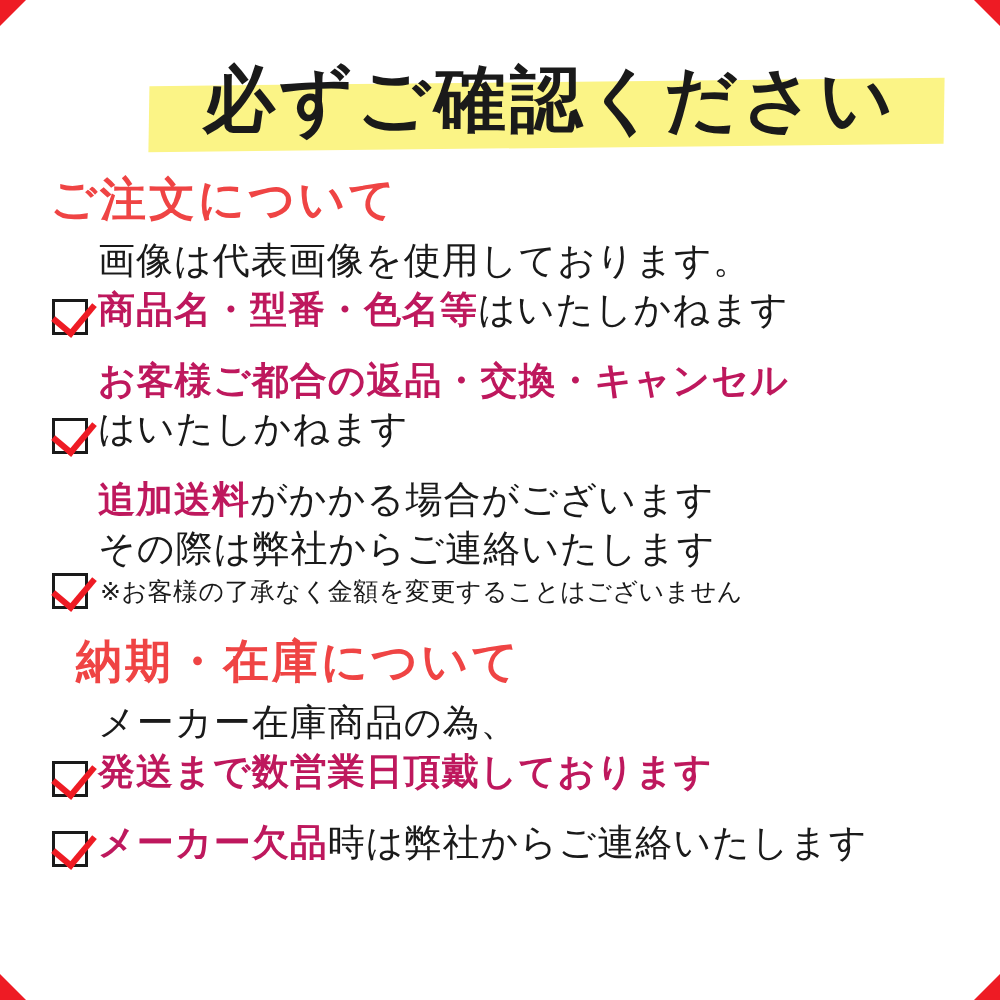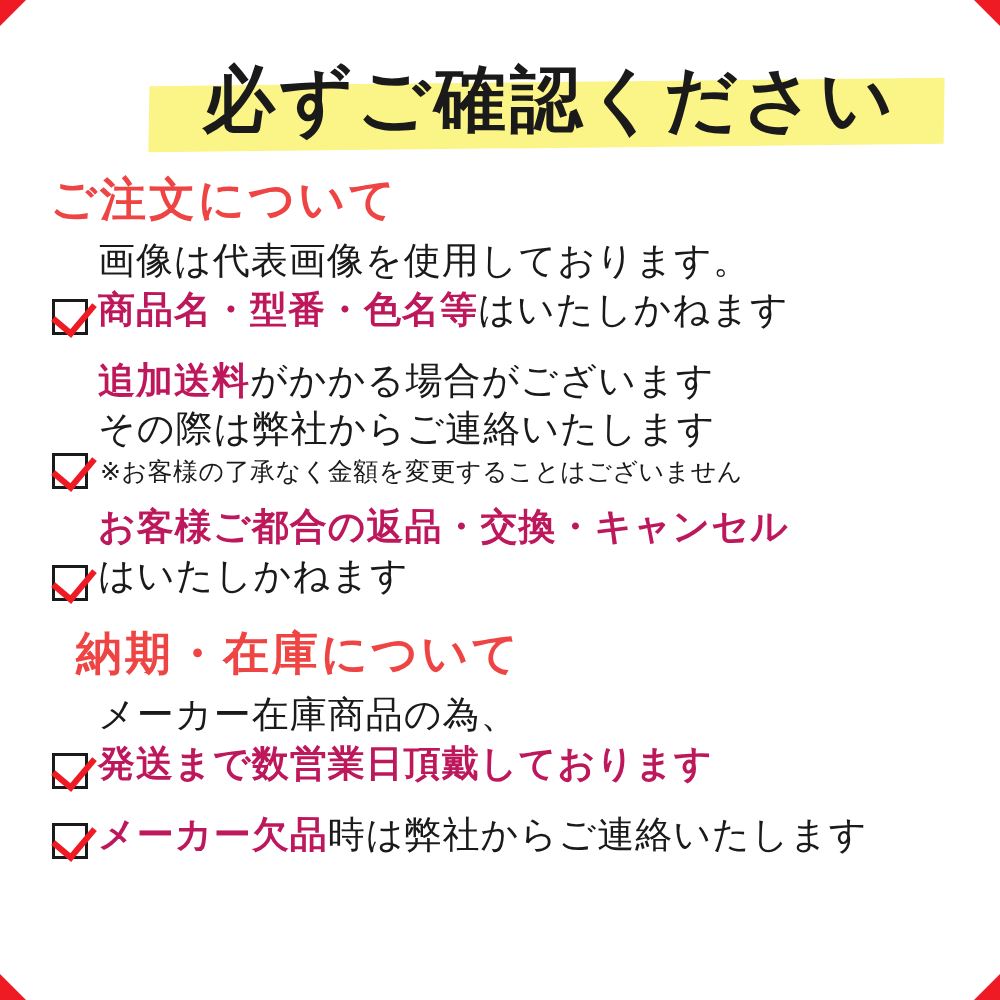--- a/index.html
+++ b/index.html
@@ -172,37 +172,37 @@
   <div class="section-heading">ご注文について</div>
 
   <div class="item">
     <span class="checkbox"></span>
     <div class="lines">
       <div class="line">画像は代表画像を使用しております。</div>
       <div class="line"><span class="red">商品名・型番・色名等</span><span>はいたしかねます</span></div>
     </div>
   </div>
 
+  <div class="item">
+    <span class="checkbox"></span>
+    <div class="lines">
+      <div class="line bold"><span class="red">お客様ご都合の返品・交換・キャンセル</span></div>
+      <div class="line">はいたしかねます</div>
+    </div>
+  </div>
+
   <div class="item tight">
     <span class="checkbox"></span>
     <div class="lines">
       <div class="line"><span class="red">追加送料</span><span>がかかる場合がございます</span></div>
       <div class="line">その際は弊社からご連絡いたします</div>
       <div class="note">※お客様の了承なく金額を変更することはございません</div>
     </div>
   </div>
 
-  <div class="item">
-    <span class="checkbox"></span>
-    <div class="lines">
-      <div class="line bold"><span class="red">お客様ご都合の返品・交換・キャンセル</span></div>
-      <div class="line">はいたしかねます</div>
-    </div>
-  </div>
-
   <div class="section-heading second">納期・在庫について</div>
 
   <div class="item">
     <span class="checkbox"></span>
     <div class="lines">
       <div class="line">メーカー在庫商品の為、</div>
       <div class="line"><span class="red">発送まで数営業日頂戴しております</span></div>
     </div>
   </div>
 

